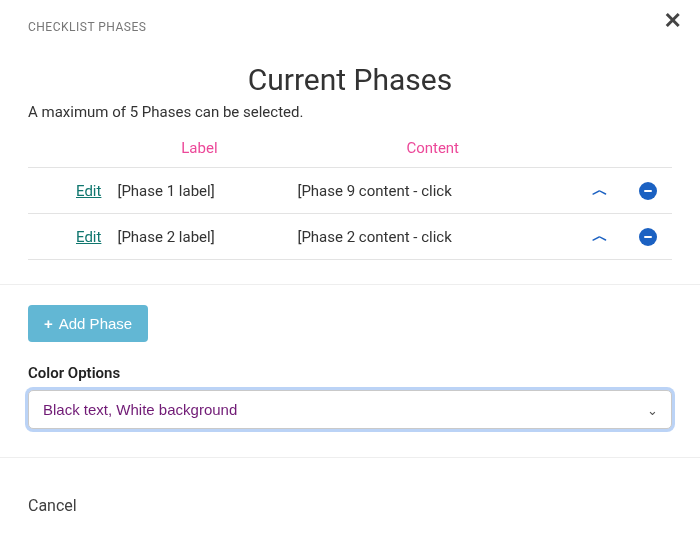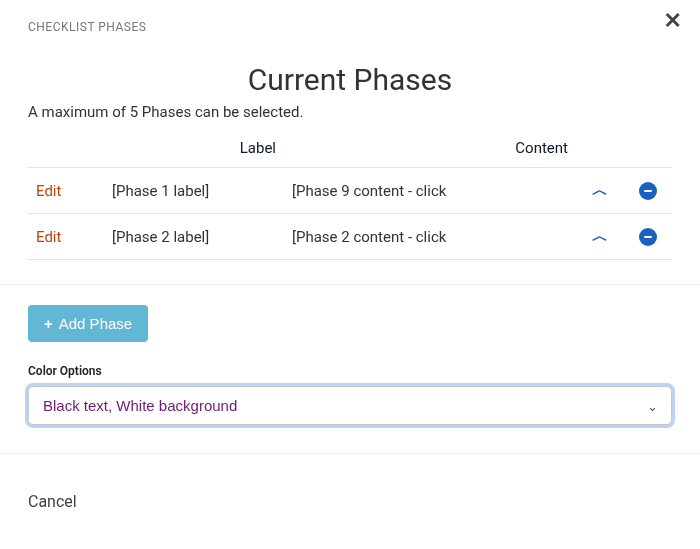--- a/index.html
+++ b/index.html
@@ -42,41 +42,43 @@
     font-size: 15px;
     color: #333;
     margin: 0 0 12px 0;
   }
   table.phases {
     width: 100%;
     border-collapse: collapse;
     font-size: 15px;
   }
   table.phases th {
-    text-align: right;
+    text-align: center;
     font-weight: 400;
-    color: #0f172a;
+    color: #ec4899;
     padding: 6px 8px 10px 8px;
   }
   table.phases td {
     border-top: 1px solid #e3e3e3;
     padding: 12px 8px;
     vertical-align: middle;
   }
   table.phases tr:last-child td {
     border-bottom: 1px solid #e3e3e3;
   }
   .col-edit { width: 76px; }
   .col-label { width: 180px; }
   .col-content { }
   .col-up { width: 48px; text-align: center; }
   .col-remove { width: 48px; text-align: center; }
   a.edit-link {
-    color: #c2410c;
-    cursor: pointer;
+    color: #0f766e;
+    text-decoration: underline;
+    cursor: pointer;
+    margin-left: 40px;
   }
   .icon-chevron {
     color: #1b61c2;
     font-size: 16px;
     font-weight: 700;
     cursor: pointer;
     display: inline-block;
   }
   .icon-remove {
     width: 18px;
@@ -114,21 +116,21 @@
   .btn-add {
     background: #62b7d4;
     color: #fff;
   }
   .btn-add .plus {
     font-weight: 700;
     margin-right: 6px;
     font-size: 15px;
   }
   .section-label {
-    font-size: 12px;
+    font-size: 15px;
     font-weight: 600;
     color: #222;
     margin: 22px 0 8px 0;
   }
   .select-wrap {
     position: relative;
   }
   select.color-select {
     width: 100%;
     padding: 10px 36px 10px 14px;

